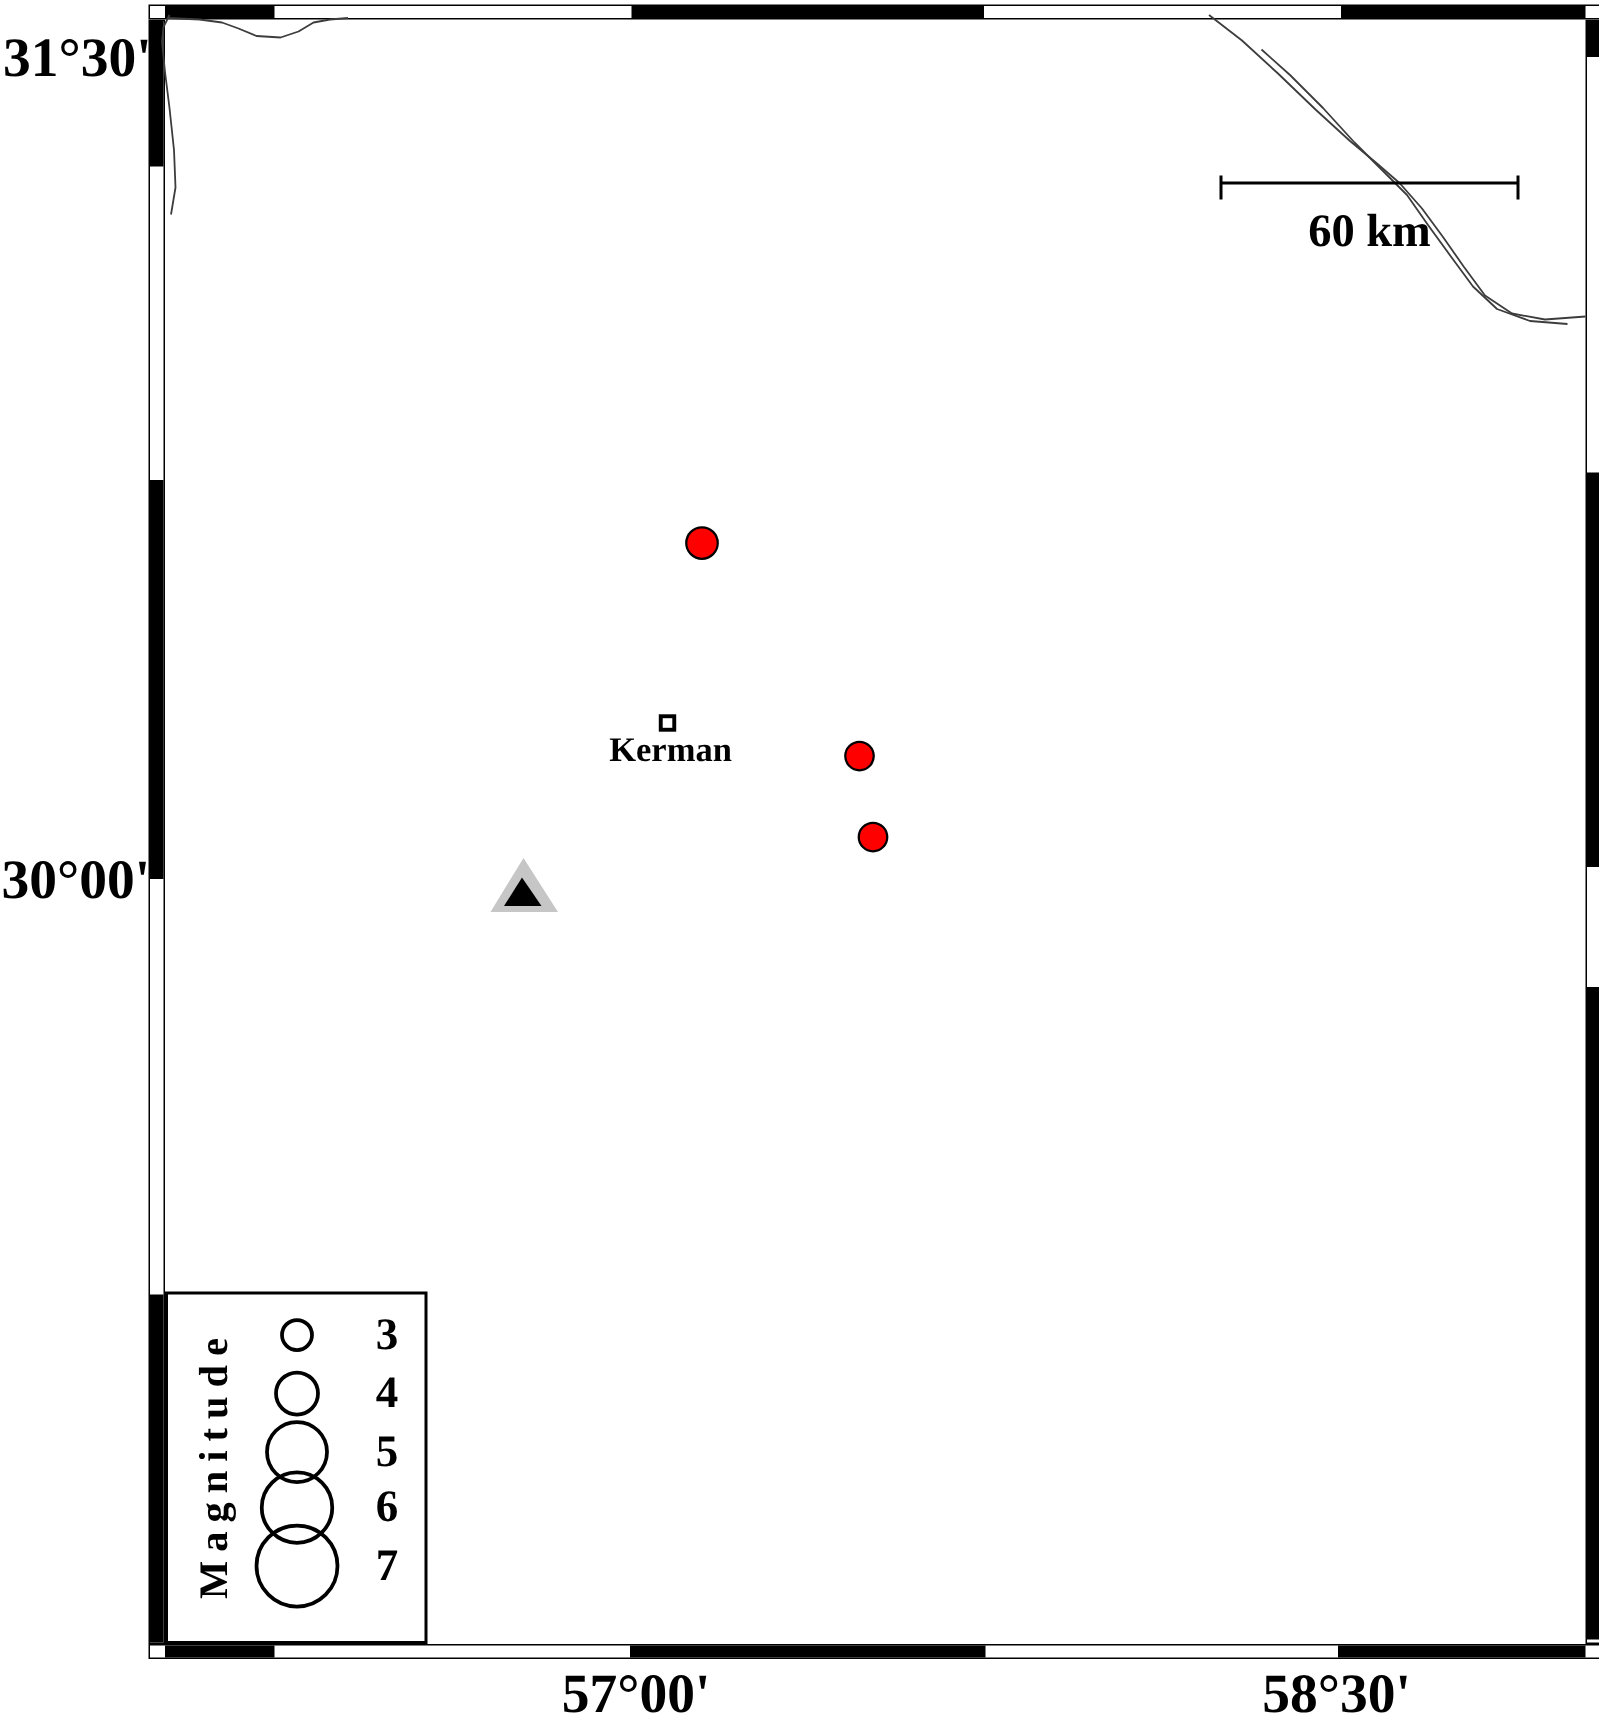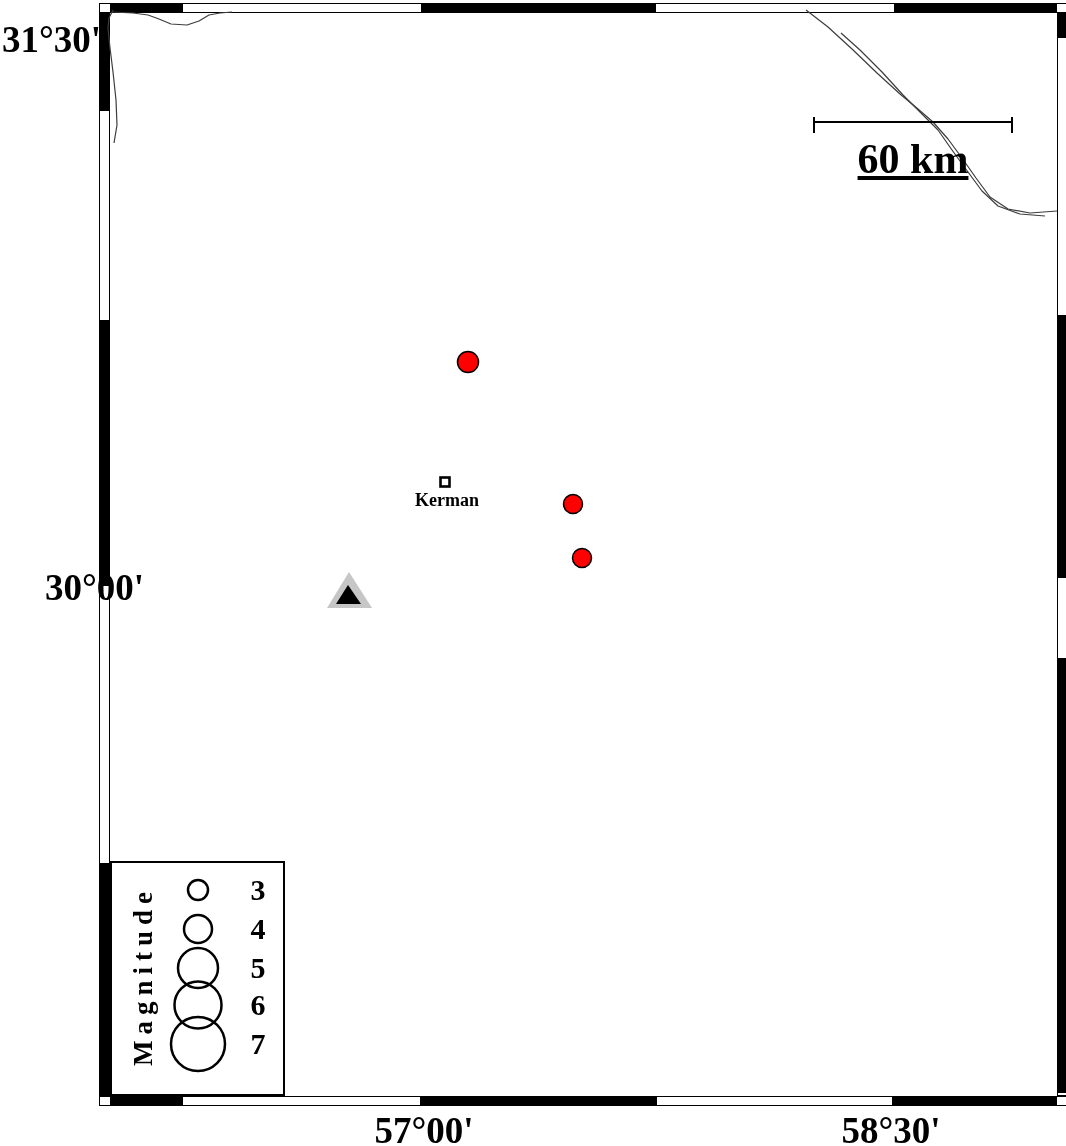--- a/index.html
+++ b/index.html
@@ -5,22 +5,22 @@
   html,body{margin:0;padding:0;background:#ffffff;}
   body{width:1066px;height:1146px;position:relative;overflow:hidden;
        font-family:"Liberation Serif","DejaVu Serif",serif;font-weight:bold;color:#000;}
   
   .band{position:absolute;background:#fff;border:1px solid #000;box-sizing:border-box;}
   .band .seg{position:absolute;background:#000;}
   
   .axis-label{position:absolute;font-size:37px;line-height:1;white-space:nowrap;text-align:center;}
   .left-label{transform:translate(0,-50%);}
   .bottom-label{transform:translate(-50%,-50%);}
-  .scale-label{position:absolute;font-size:42px;line-height:1;transform:translate(-50%,0);white-space:nowrap;text-decoration:underline;}
-  .city-label{position:absolute;font-size:18px;line-height:1;transform:translate(-50%,-50%);white-space:nowrap;}
+  .scale-label{position:absolute;font-size:31px;line-height:1;transform:translate(-50%,0);white-space:nowrap;}
+  .city-label{position:absolute;font-size:23px;line-height:1;transform:translate(-50%,-50%);white-space:nowrap;}
   
   .legend-box{position:absolute;left:110px;top:861px;width:175px;height:235px;
               background:#fff;border:2px solid #000;box-sizing:border-box;}
   .legend-title{position:absolute;left:143px;top:976px;font-size:27px;letter-spacing:6px;
                 transform:translate(-50%,-50%) rotate(-90deg);white-space:nowrap;line-height:1;}
   .legend-num{position:absolute;left:258px;font-size:30px;line-height:1;transform:translate(-50%,-50%);}
   #map-svg{position:absolute;left:0;top:0;pointer-events:none;}
 </style>
 </head>
 <body>
@@ -67,17 +67,17 @@
     <circle cx="573" cy="504" r="9.5" fill="#ff0000" stroke="#000000" stroke-width="1.5"></circle>
     <circle cx="582" cy="558" r="9.5" fill="#ff0000" stroke="#000000" stroke-width="1.5"></circle>
     <circle cx="198" cy="890" r="10" fill="none" stroke="#000" stroke-width="2.5"></circle>
     <circle cx="198" cy="929" r="14" fill="none" stroke="#000" stroke-width="2.5"></circle>
     <circle cx="198" cy="968" r="20" fill="none" stroke="#000" stroke-width="2.5"></circle>
     <circle cx="198" cy="1005" r="23.5" fill="none" stroke="#000" stroke-width="2.5"></circle>
     <circle cx="198" cy="1044" r="27" fill="none" stroke="#000" stroke-width="2.5"></circle>
   </svg>
 
 <div class="axis-label left-label" style="left:2px;top:39px;">31°30'</div>
-<div class="axis-label left-label" style="left:1px;top:587px;padding-left:44px;">30°00'</div>
+<div class="axis-label left-label" style="left:1px;top:587px;">30°00'</div>
 <div class="axis-label bottom-label" style="left:424px;top:1130px;">57°00'</div>
 <div class="axis-label bottom-label" style="left:891px;top:1130px;">58°30'</div>
 <div class="scale-label" style="left:913px;top:138px;">60 km</div>
 <div class="city-label" style="left:447px;top:500px;">Kerman</div>
 
 </body></html>

